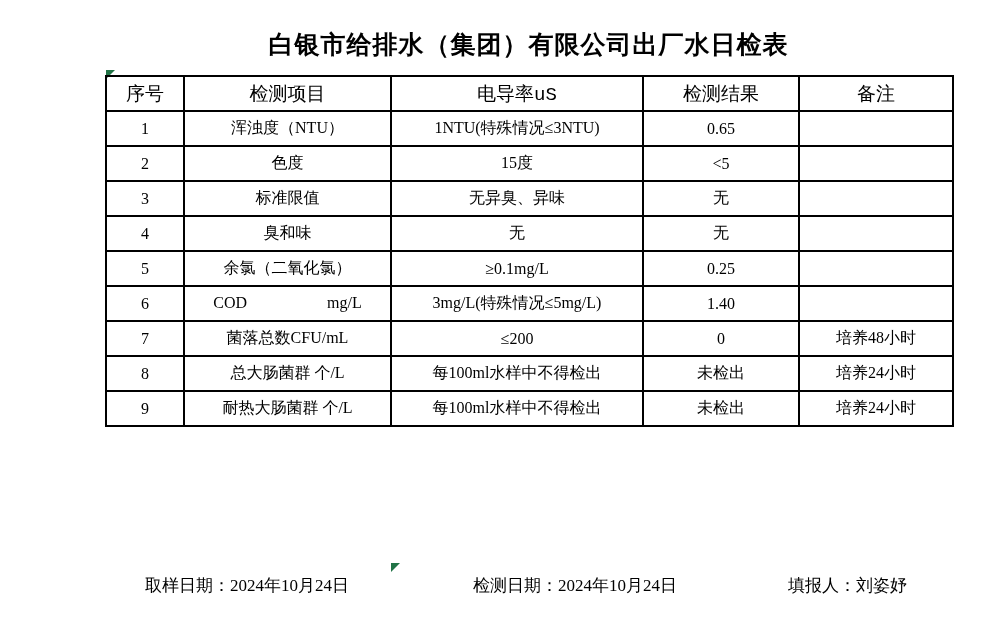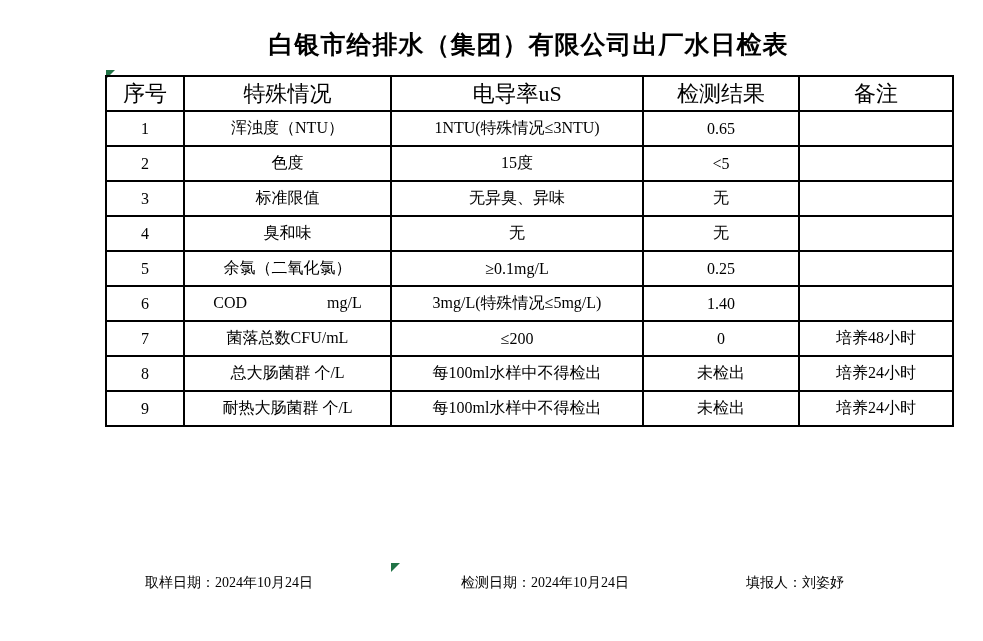--- a/index.html
+++ b/index.html
@@ -45,42 +45,42 @@
     height: 35px;
     text-align: center;
     vertical-align: middle;
     font-size: 16px;
     font-weight: normal;
     white-space: nowrap;
     overflow: hidden;
     padding: 0 2px;
     font-family: "Liberation Serif", "DejaVu Serif", serif;
   }
-  table.inspection th { font-size: 22px; }
+  table.inspection th { font-size: 19px; font-family: Liberation Mono, monospace; }
   .corner-marker {
     position: absolute;
     width: 9px;
     height: 9px;
     clip-path: polygon(0 0, 100% 0, 0 100%);
   }
   .marker-top    { left: 106px; top: 70px; }
   .marker-bottom { left: 391px; top: 563px; }
   .footer-line {
     position: absolute;
     top: 574px;
     left: 0;
     width: 983px;
     height: 24px;
-    font-size: 14px;
+    font-size: 17px;
     font-family: "Liberation Serif", "DejaVu Serif", serif;
   }
   .footer-line span { position: absolute; top: 0; white-space: nowrap; }
   .footer-sampling { left: 145px; }
-  .footer-test     { left: 461px; }
-  .footer-reporter { left: 746px; text-align: center; }
+  .footer-test     { left: 473px; }
+  .footer-reporter { left: 788px; text-align: center; }
 </style>
 </head>
 <body>
 
 <div class="canvas">
 
   <div class="title">白银市给排水（集团）有限公司出厂水日检表</div>
 
   <div class="corner-marker marker-top" style="background: rgb(33, 115, 70);"></div>
 
@@ -88,21 +88,21 @@
     <colgroup>
       <col class="c-no">
         <col class="c-item">
         <col class="c-limit">
         <col class="c-result">
         <col class="c-note">
     </colgroup>
     <thead>
       <tr>
         <th>序号</th>
-        <th>特殊情况</th>
+        <th>检测项目</th>
         <th>电导率uS</th>
         <th>检测结果</th>
         <th>备注</th>
       </tr>
     </thead>
     <tbody>
       <tr>
         <td>1</td>
         <td>浑浊度（NTU）</td>
         <td>1NTU(特殊情况≤3NTU)</td>

